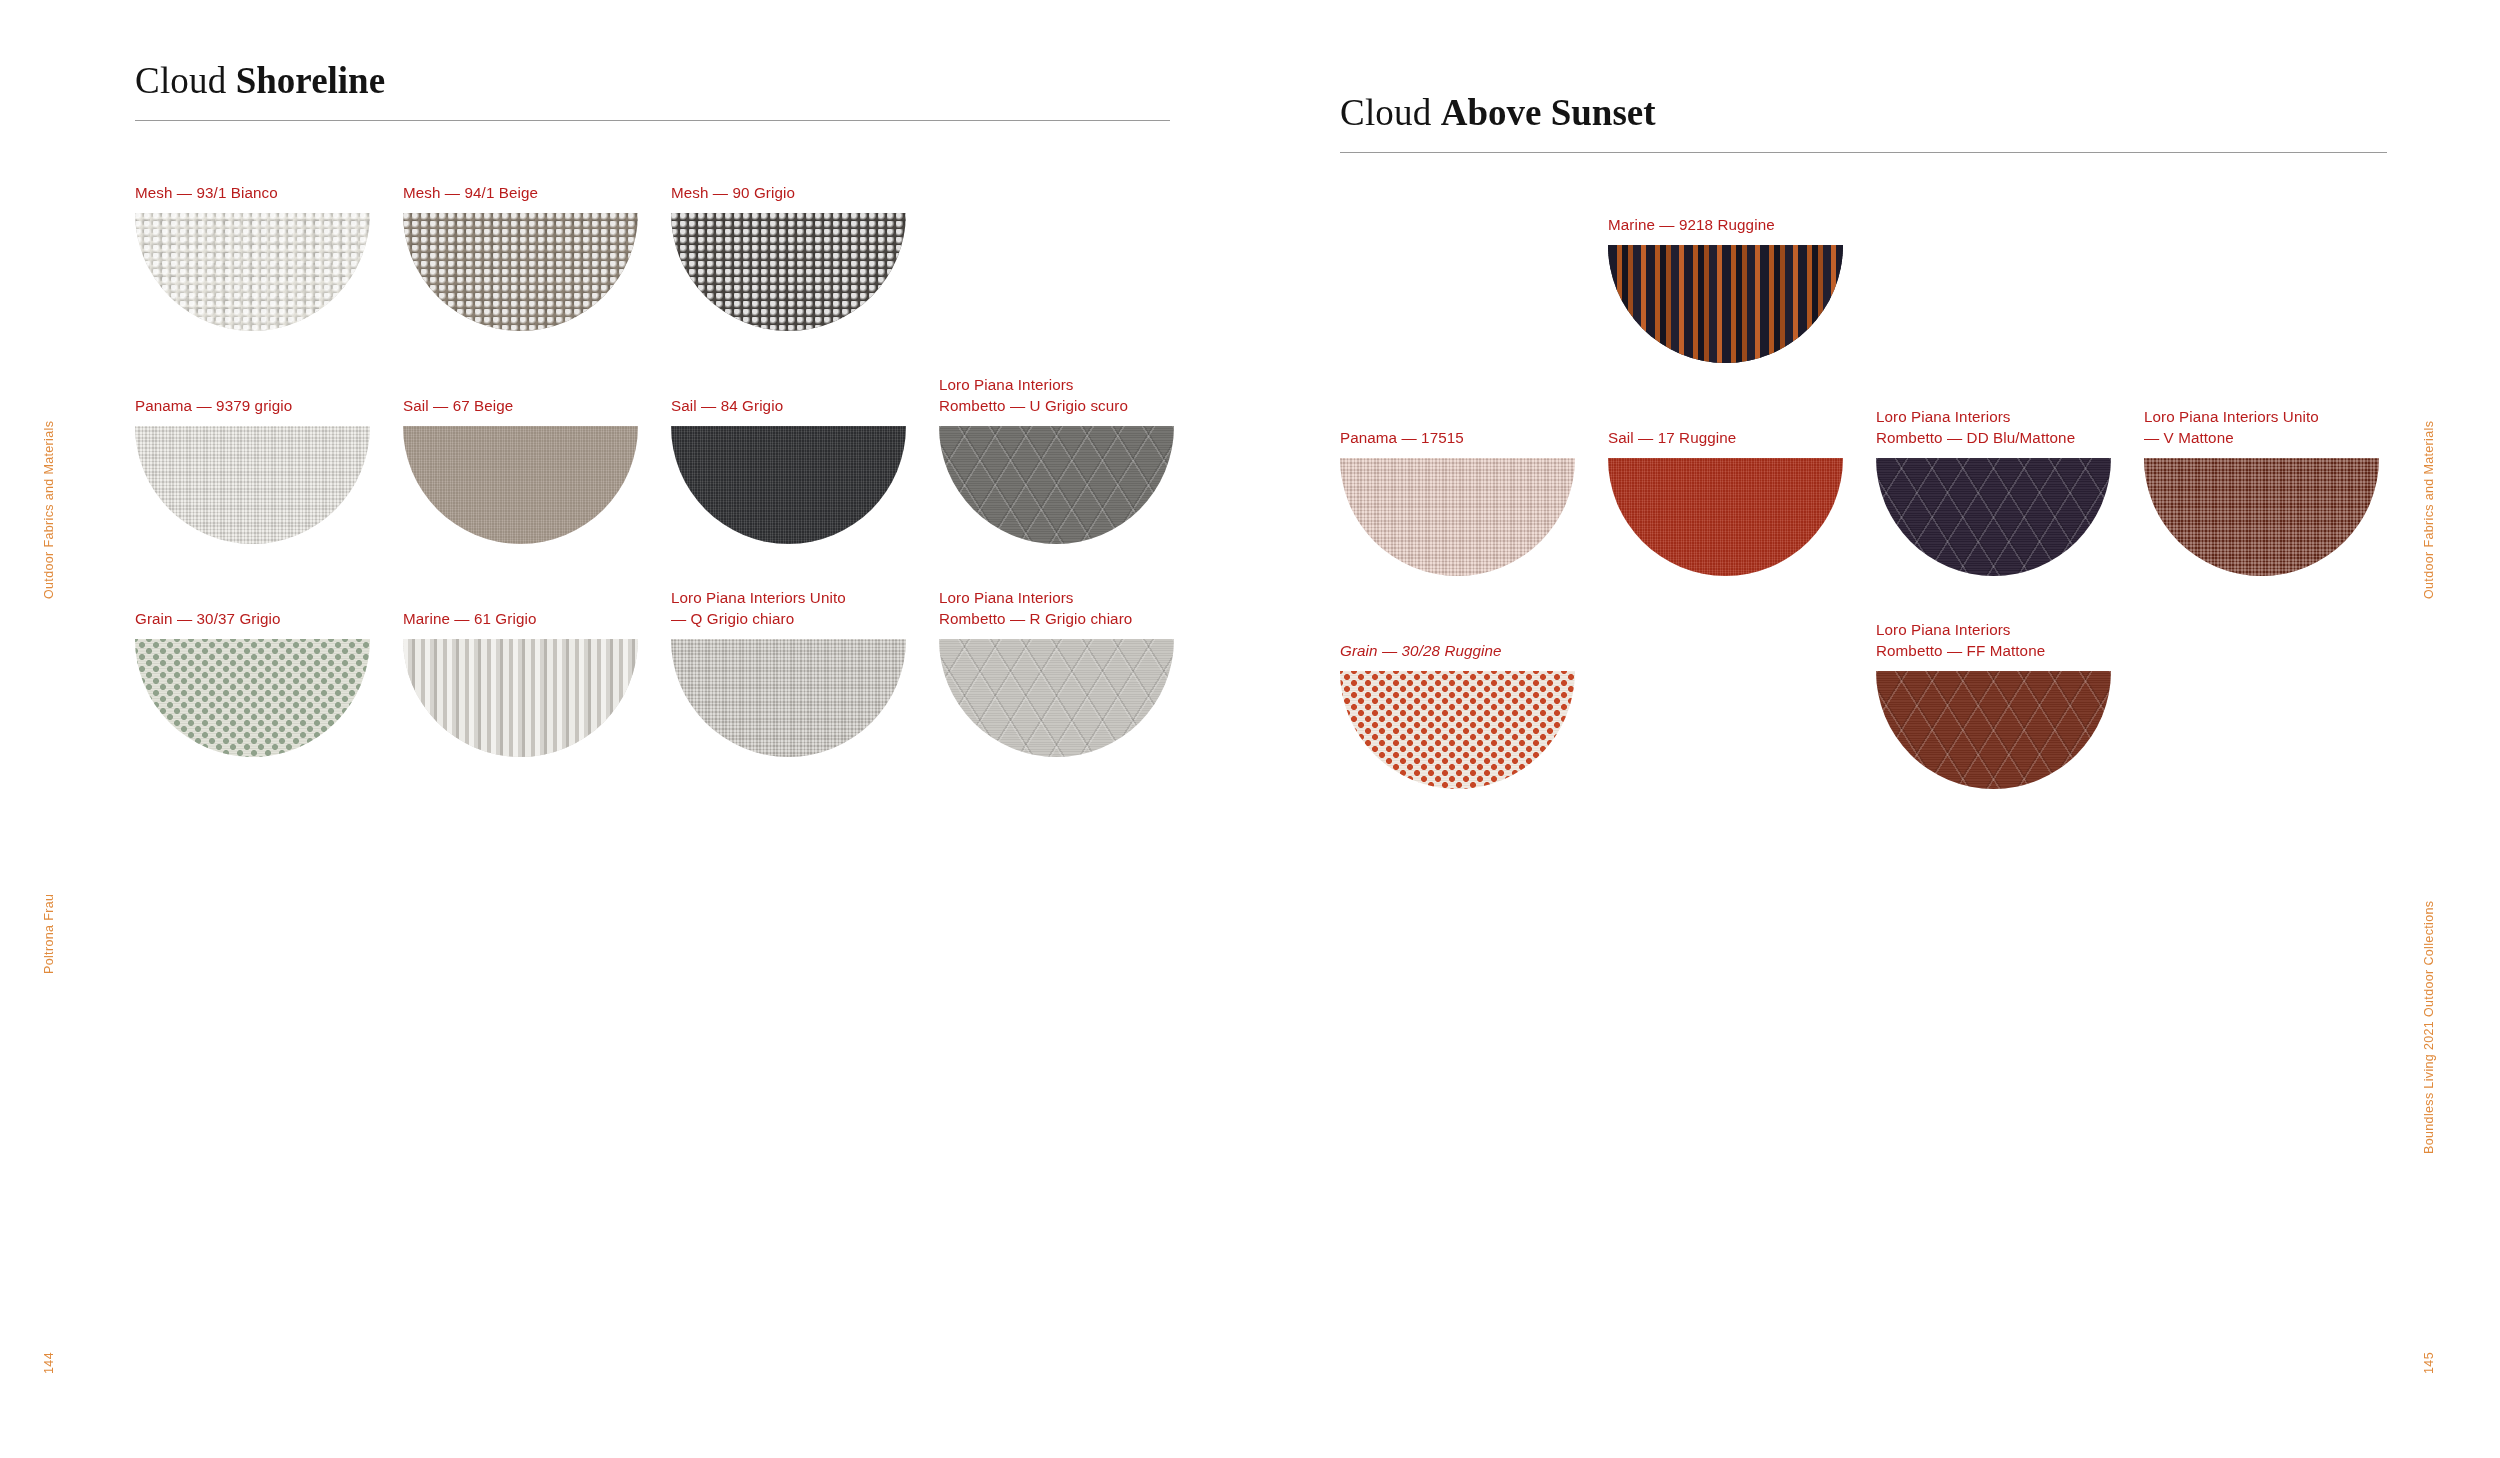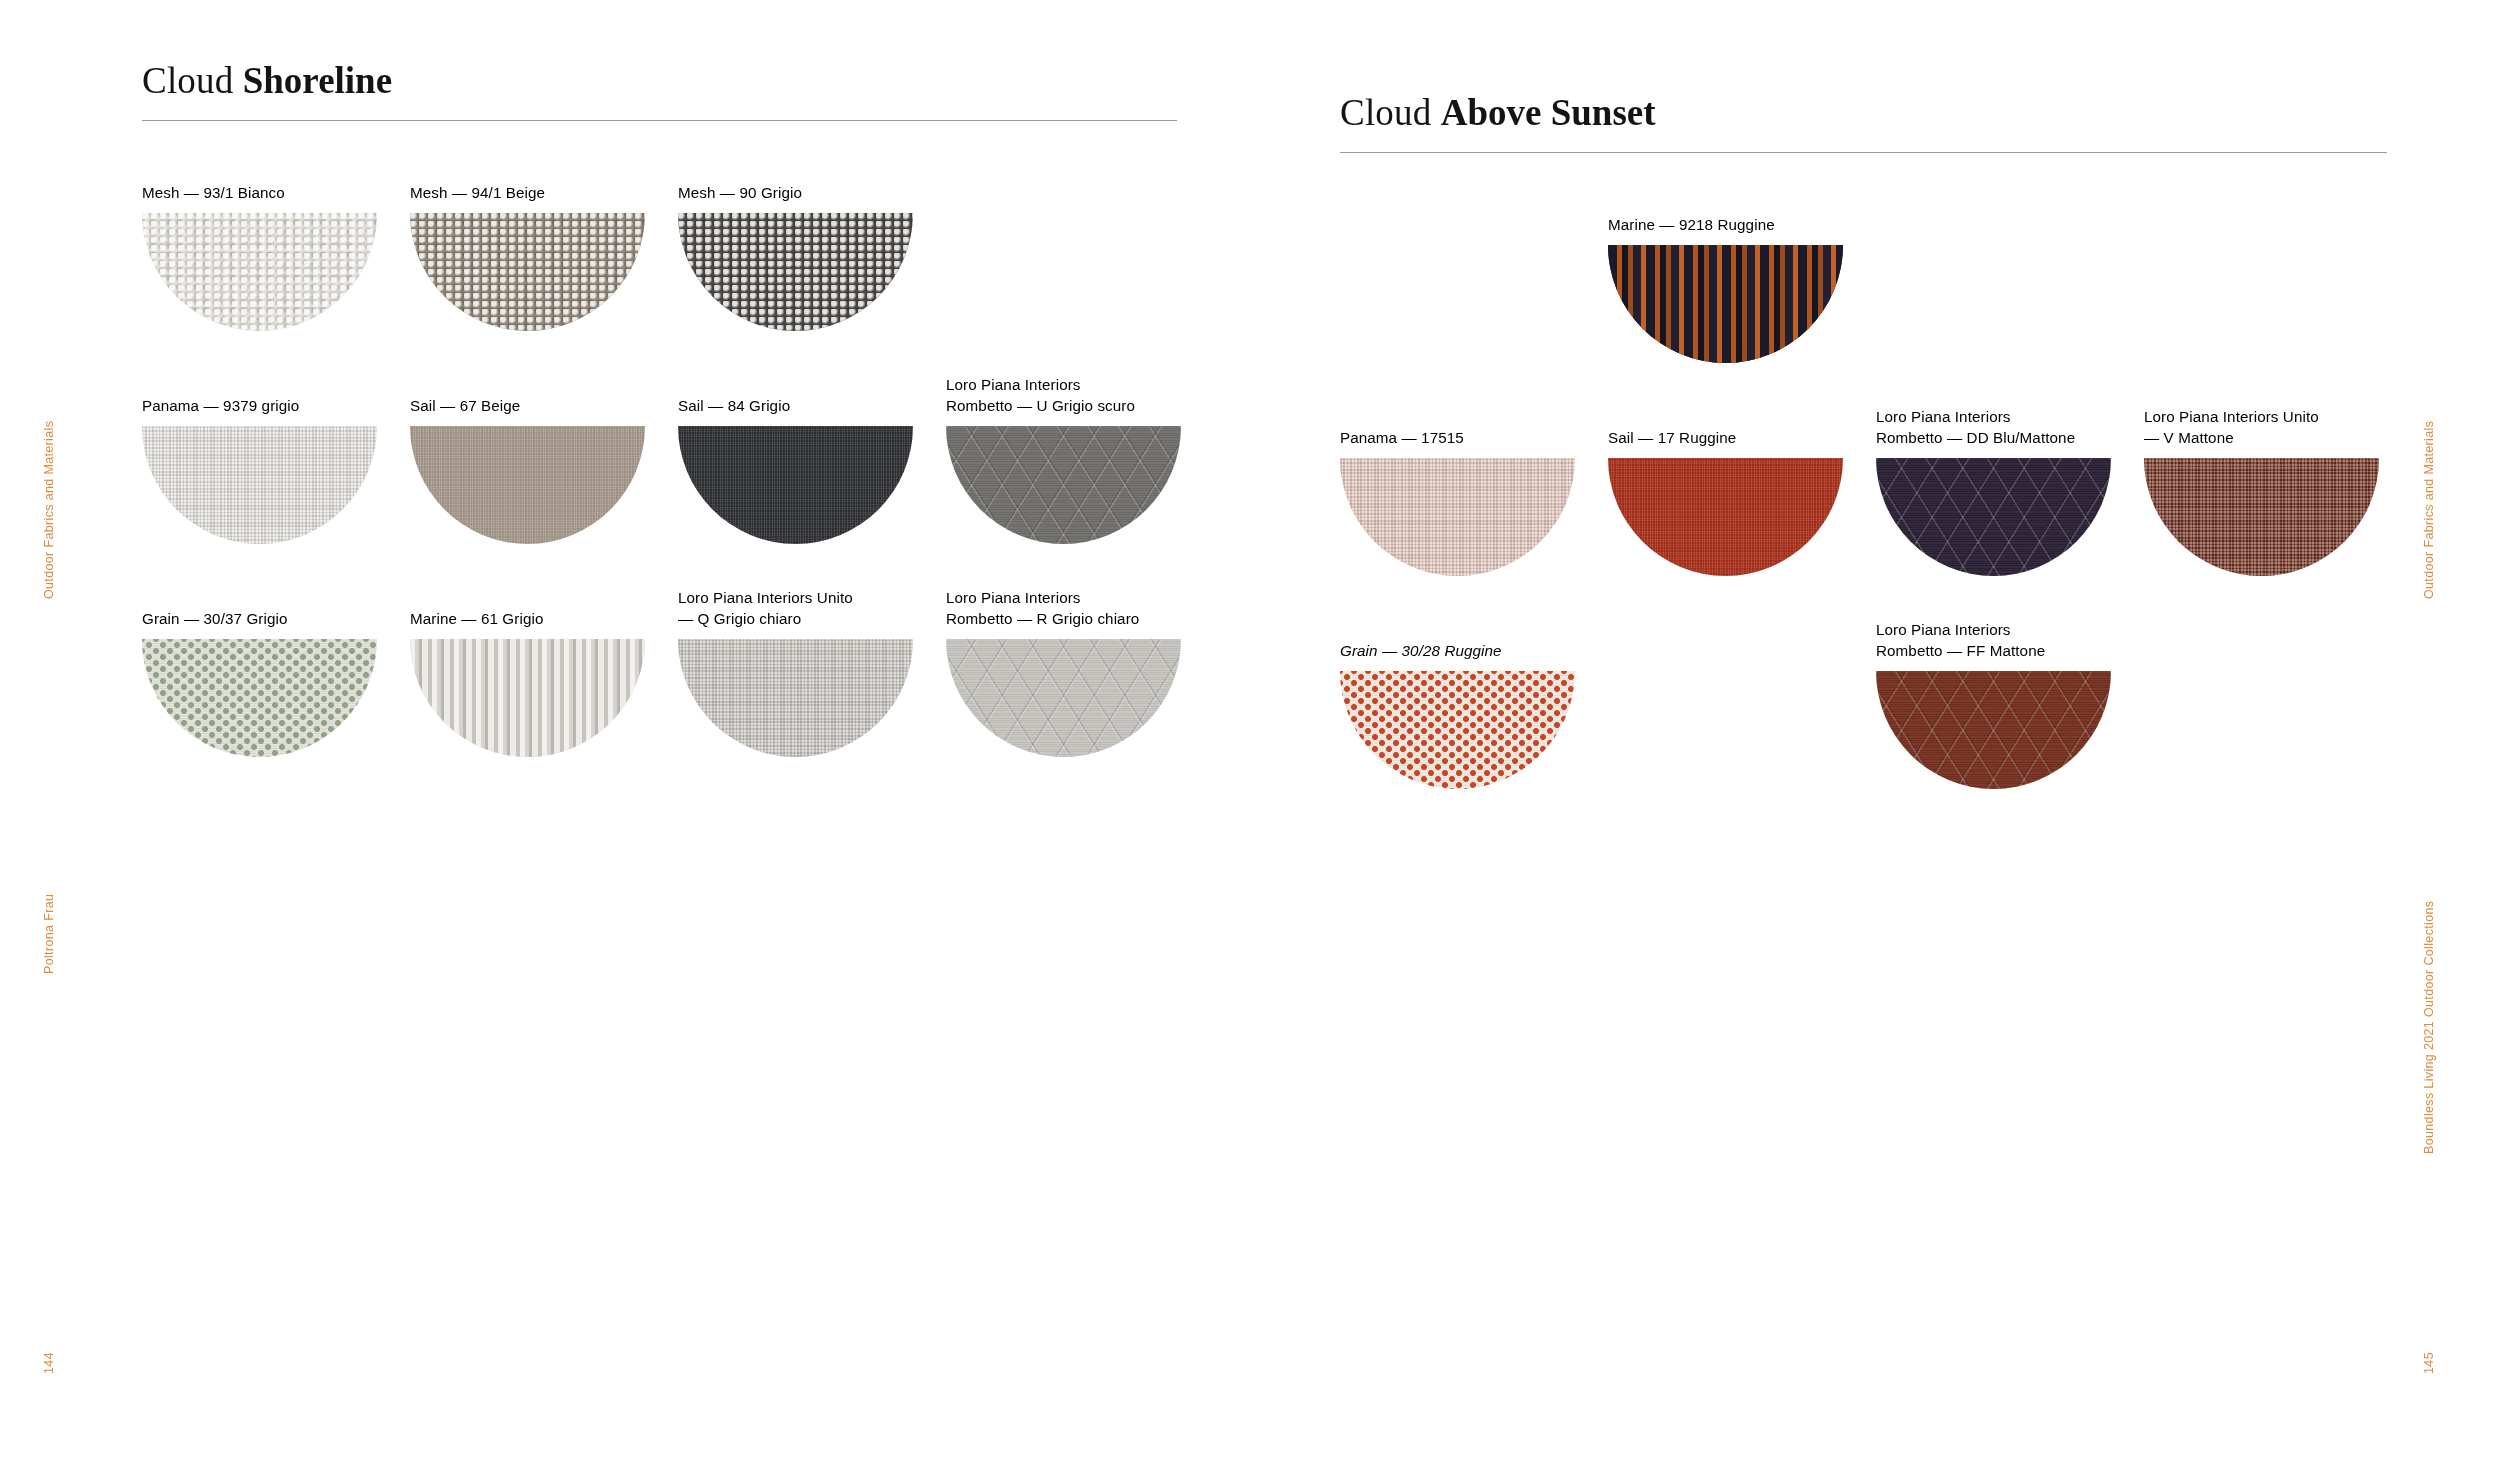--- a/index.html
+++ b/index.html
@@ -29,21 +29,21 @@
     font-size: 12.5px;
     color: #E08A3C;
     letter-spacing: .4px;
     transform: rotate(-90deg);
     transform-origin: left bottom;
     white-space: nowrap;
   }
 
   
   .page { position: absolute; top: 0; height: 1458px; }
-  .page-left  { left: 14px;    width: 1250px; }
+  .page-left  { left: 7px;    width: 1250px; }
   .page-right { left: 1250px; width: 1250px; margin-top: 32px; }
 
   .title-wrap { position: absolute; }
   .title {
     font-family: "Liberation Serif", serif;
     font-size: 37px;
     line-height: 1.05;
     color: #141414;
     white-space: nowrap;
   }
@@ -55,21 +55,21 @@
     background: #9a9a9a;
   }
 
   
   .grid { position: absolute; }
   .cell { position: absolute; width: 268px; }
 
   .cap {
     font-size: 15.2px;
     line-height: 1.42;
-    color: #000000;
+    color: #b91c1c;
     letter-spacing: .1px;
     font-family: "Liberation Sans", sans-serif;
     white-space: pre-line;
   }
   .cap-slot { height: 46px; display: flex; flex-direction: column; justify-content: flex-end; }
 
   .swatch {
     position: relative;
     width: 235px; height: 118px;
     margin-top: 9px;

